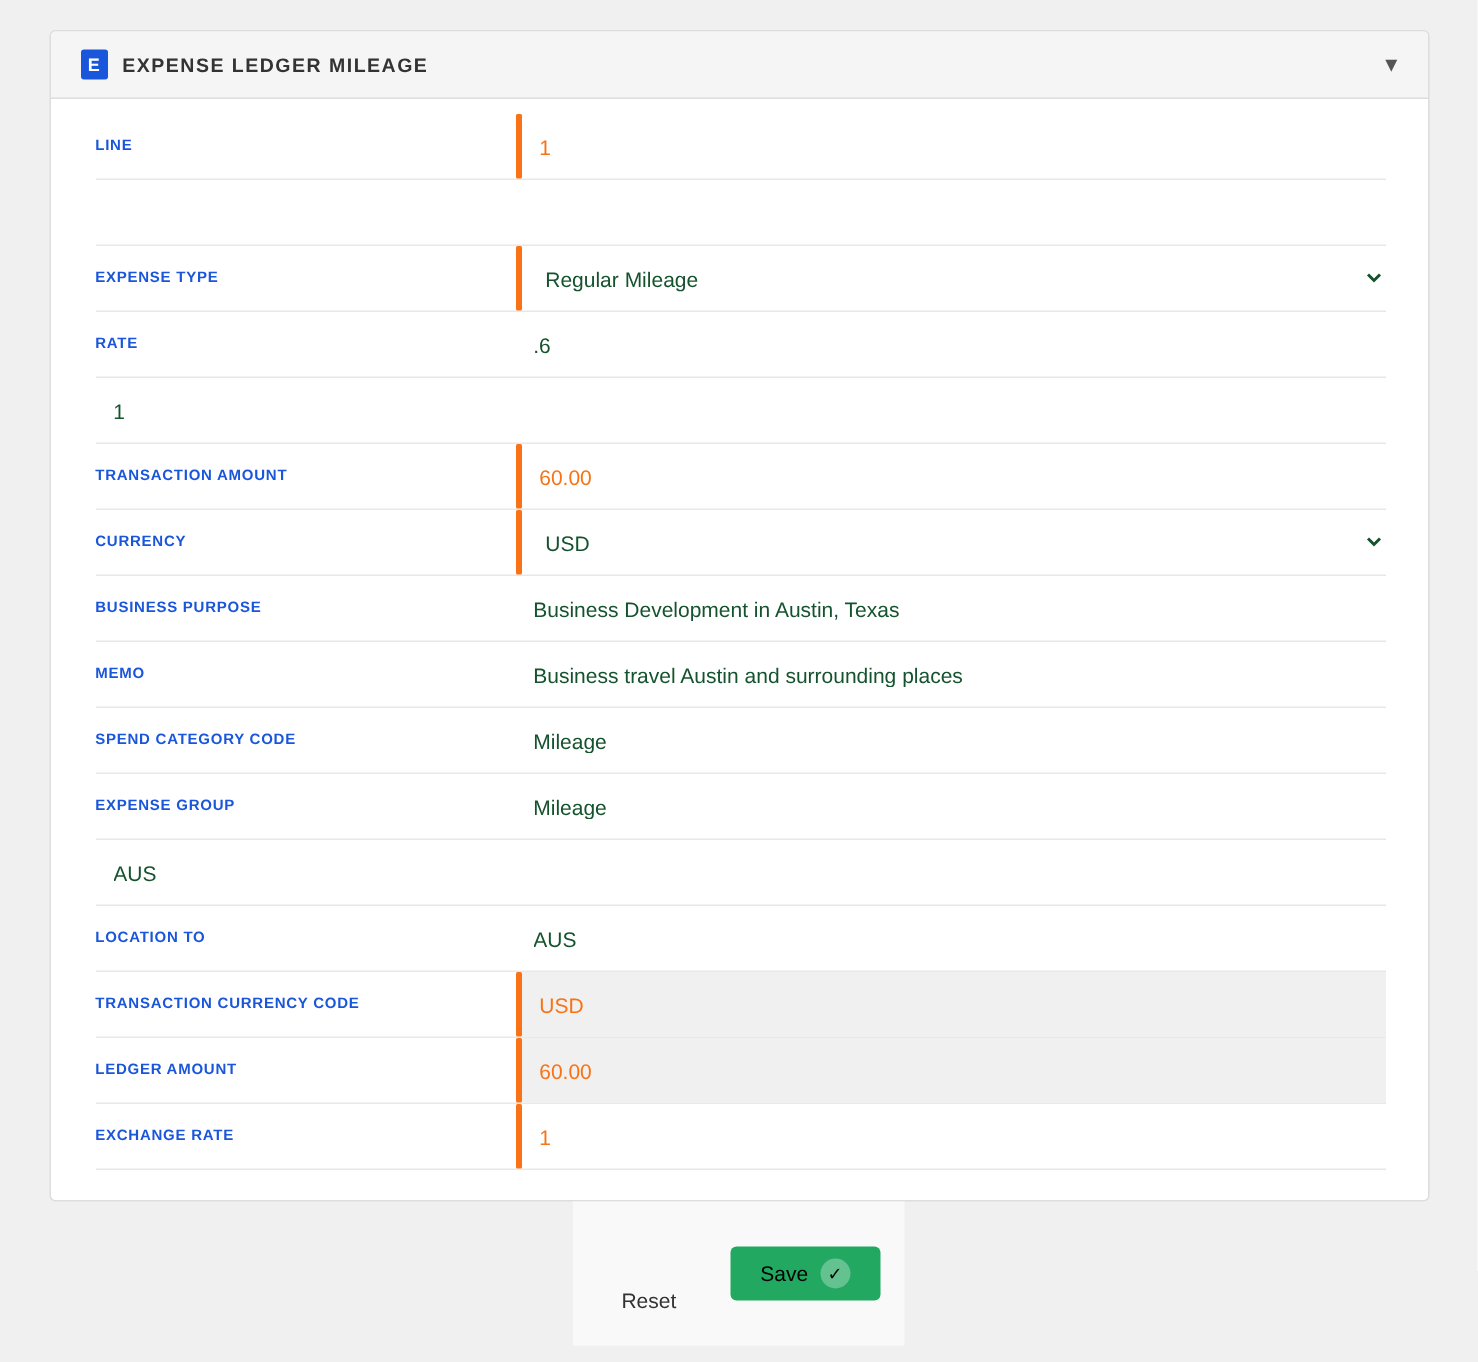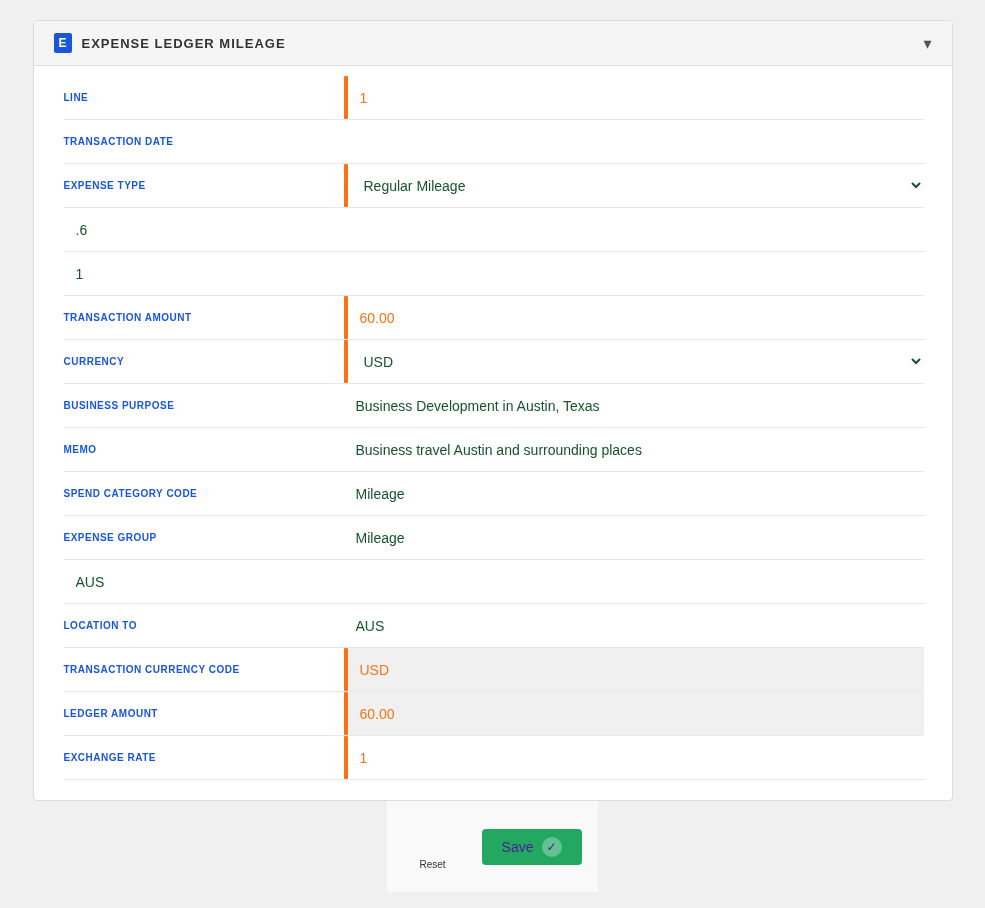--- a/index.html
+++ b/index.html
@@ -112,29 +112,29 @@
       display: flex;
       justify-content: center;
       align-items: center;
       gap: 20px;
       padding: 16px;
       background: #f9f9f9;
     }
     .reset-btn {
       background: none;
       border: none;
-      font-size: 10px;
+      font-size: 14px;
       color: #333;
       cursor: pointer;
       padding: 6px 16px;
       margin-top: 36px;
     }
     .save-btn {
       background: #22a861;
-      color: #4c1d95;
+      color: #000000;
       border: none;
       border-radius: 4px;
       font-size: 14px;
       cursor: pointer;
       padding: 8px 20px;
       display: flex;
       align-items: center;
       gap: 8px;
     }
     .save-btn .check-icon {
@@ -163,30 +163,30 @@
   <div class="form-body" id="form-rows">
 
   <div class="form-row">
         <div class="form-label">LINE</div>
         <div class="form-value">
           <div class="orange-bar"></div>
           <input type="text" class="input-area orange-text" value="1" style="">
         </div>
       </div>
       <div class="form-row">
-        <div class="form-label">TRANSACTION DATE</div>
       </div>
       <div class="form-row">
         <div class="form-label">EXPENSE TYPE</div>
         <div class="form-value">
           <div class="orange-bar"></div>
           <select class="input-area"><option value="Regular Mileage">Regular Mileage</option></select>
         </div>
       </div>
       <div class="form-row">
+        <div class="form-label">RATE</div>
         <div class="form-value">
           <input type="text" class="input-area" value=".6" style="">
         </div>
       </div>
       <div class="form-row">
         <div class="form-value">
           <input type="text" class="input-area" value="1" style="">
         </div>
       </div>
       <div class="form-row">

